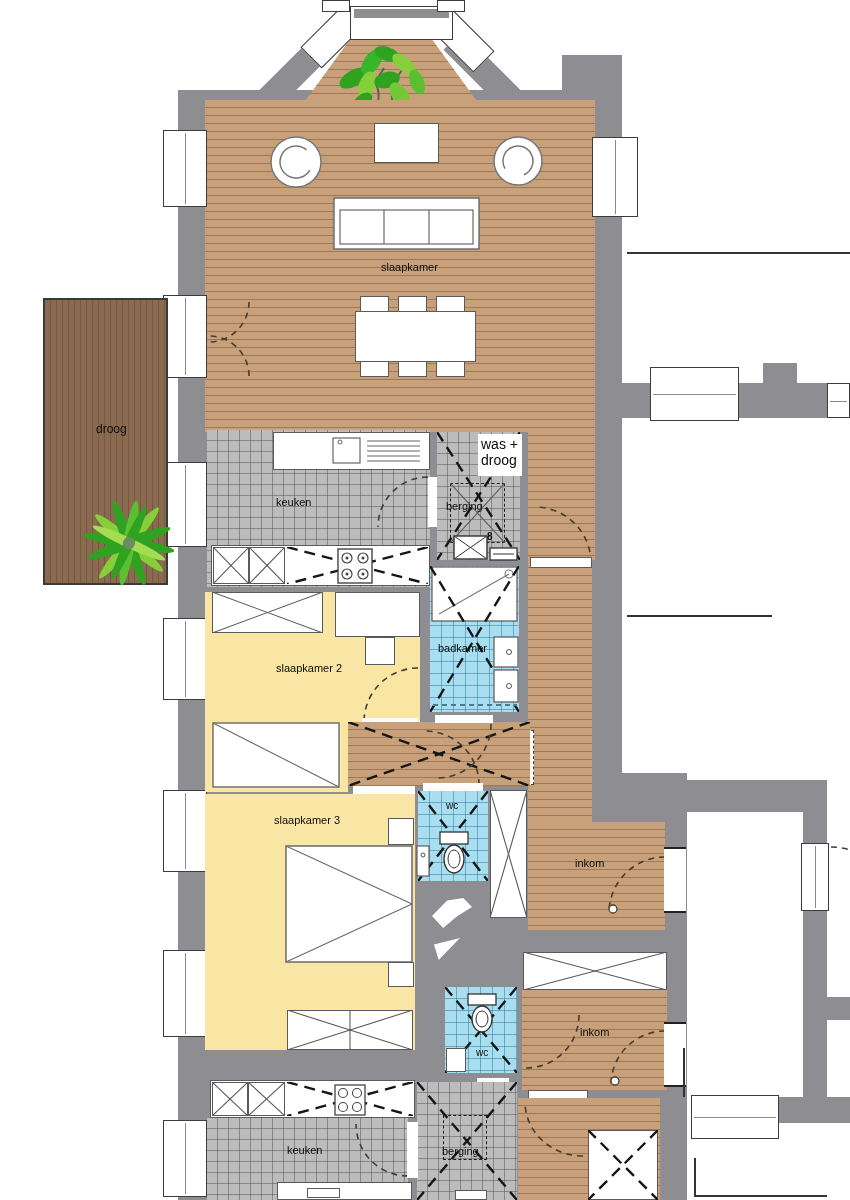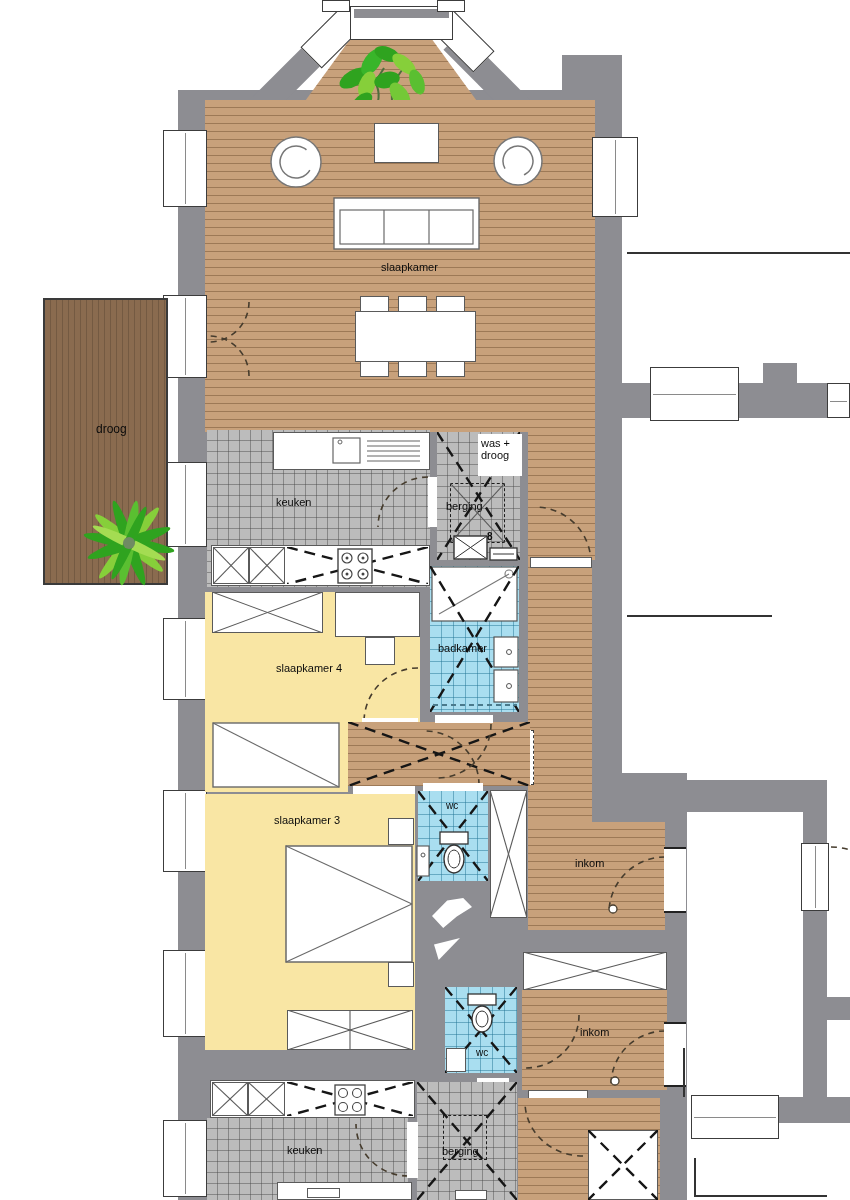--- a/index.html
+++ b/index.html
@@ -18,21 +18,21 @@
                          repeating-linear-gradient(180deg,rgba(0,0,0,0) 0 10px,rgba(70,70,70,.45) 10px 11px)}
   .tileb{background-color:#a9def0;
         background-image:repeating-linear-gradient(90deg,rgba(0,0,0,0) 0 11px,rgba(36,118,150,.50) 11px 12px),
                          repeating-linear-gradient(180deg,rgba(0,0,0,0) 0 11px,rgba(36,118,150,.50) 11px 12px)}
   .yellow{background:#f9e6a4}
   .box{background:#fff;border:1px solid #5a5a5a;box-sizing:border-box}
   .win{background:#fff;border:1px solid #3c3c3c;box-sizing:border-box}
   .winv::after{content:"";position:absolute;left:50%;top:2px;bottom:2px;border-left:1px solid #8a8a8a}
   .winh::after{content:"";position:absolute;top:50%;left:2px;right:2px;border-top:1px solid #8a8a8a}
   .lbl{font-size:11px;line-height:1.12;color:#0b0b0b;white-space:pre-line}
-  .lbl.sm{font-size:11px}
+  .lbl.sm{font-size:14px}
   .xbold{stroke:#161616;stroke-width:2.4;stroke-dasharray:11 7}
   .xthin{stroke:#5a5a5a;stroke-width:1.1}
   .arc{stroke:#463c2d;stroke-width:1.6;fill:none;stroke-dasharray:6 5}
   .furn{stroke:#6a6a6a;stroke-width:1.4;fill:#fff}
   .dashbox{border:1.6px dashed #1d1d1d;box-sizing:border-box;background:transparent}
   .thinline{background:#333}
 </style>
 </head>
 <body>
 
@@ -201,21 +201,21 @@
 
   <div class="abs yellow" style="left:205px;top:592px;width:215px;height:133px"></div>
   <div class="abs yellow" style="left:205px;top:725px;width:143px;height:67px"></div>
   <div class="abs box" style="left:212px;top:592px;width:111px;height:41px"></div>
   <svg class="abs" style="left:212px;top:592px;width:111px;height:41px">
       <line x1="0" y1="0" x2="100%" y2="100%" class="xthin"></line>
       <line x1="100%" y1="0" x2="0" y2="100%" class="xthin"></line>
     </svg>
   <div class="abs box" style="left:335px;top:592px;width:85px;height:45px"></div>
   <div class="abs box" style="left:365px;top:637px;width:30px;height:28px"></div>
-  <div class="abs lbl" style="left:276px;top:662px">slaapkamer 4</div>
+  <div class="abs lbl" style="left:276px;top:662px">slaapkamer 2</div>
   <svg class="abs" style="left:362px;top:666px;width:58px;height:58px" viewBox="0 0 58 58">
       <path class="arc" d="M56,2 A54,54 0 0 0 2,56"></path>
     </svg>
   <svg class="abs" style="left:212px;top:722px;width:128px;height:66px" viewBox="0 0 128 66">
     <rect x="1" y="1" width="126" height="64" fill="#fff" stroke="#6a6a6a" stroke-width="1.4"></rect>
     <line x1="1" y1="1" x2="127" y2="65" stroke="#6a6a6a" stroke-width="1.1"></line>
   </svg>
   <div class="abs white" style="left:362px;top:718px;width:56px;height:8px"></div>
 
   <div class="abs tileb" style="left:430px;top:566px;width:89px;height:146px"></div>

